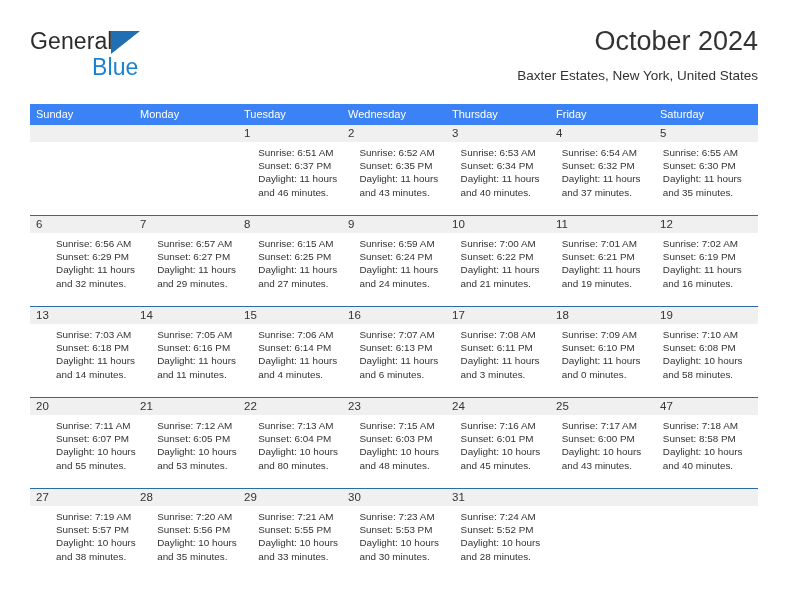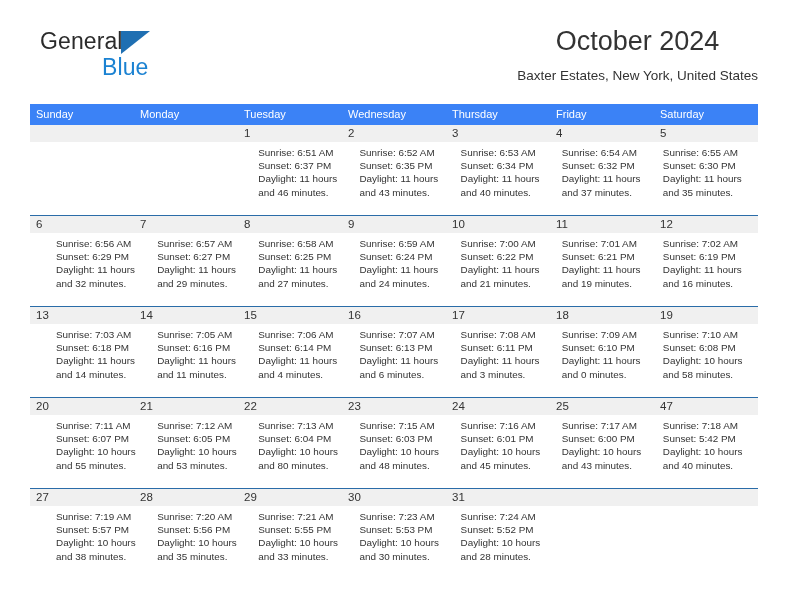--- a/index.html
+++ b/index.html
@@ -24,21 +24,21 @@
   
   .header {
     position: absolute;
     left: 30px;
     top: 24px;
     right: 34px;
     height: 72px;
   }
   .brand {
     position: absolute;
-    left: 10px;
+    left: 0;
     top: 6px;
     width: 190px;
     height: 56px;
     line-height: 1;
     text-decoration: underline;
   }
   .brand-row1 {
     position: relative;
     font-size: 23px;
     color: #2b2b2b;
@@ -65,21 +65,21 @@
     top: 26px;
     font-size: 23px;
     color: #1b82d2;
     letter-spacing: .1px;
   }
 
   .title-block {
     position: absolute;
     right: 0;
     top: 0;
-    text-align: center;
+    text-align: right;
   }
   .cal-title {
     font-size: 27px;
     color: #333333;
     font-weight: normal;
     line-height: 34px;
     white-space: nowrap;
   }
   .cal-subtitle {
     font-size: 13.5px;
@@ -253,21 +253,21 @@
           <div>Daylight: 11 hours</div>
           <div>and 32 minutes.</div>
         </div>
         <div class="daybody">
           <div>Sunrise: 6:57 AM</div>
           <div>Sunset: 6:27 PM</div>
           <div>Daylight: 11 hours</div>
           <div>and 29 minutes.</div>
         </div>
         <div class="daybody">
-          <div>Sunrise: 6:58 AM</div>
+          <div>Sunrise: 6:15 AM</div>
           <div>Sunset: 6:25 PM</div>
           <div>Daylight: 11 hours</div>
           <div>and 27 minutes.</div>
         </div>
         <div class="daybody">
           <div>Sunrise: 6:59 AM</div>
           <div>Sunset: 6:24 PM</div>
           <div>Daylight: 11 hours</div>
           <div>and 24 minutes.</div>
         </div>
@@ -390,21 +390,21 @@
           <div>and 45 minutes.</div>
         </div>
         <div class="daybody">
           <div>Sunrise: 7:17 AM</div>
           <div>Sunset: 6:00 PM</div>
           <div>Daylight: 10 hours</div>
           <div>and 43 minutes.</div>
         </div>
         <div class="daybody">
           <div>Sunrise: 7:18 AM</div>
-          <div>Sunset: 5:42 PM</div>
+          <div>Sunset: 8:58 PM</div>
           <div>Daylight: 10 hours</div>
           <div>and 40 minutes.</div>
         </div>
       </div>
     </div>
 
     <div class="week">
       <div class="week-numbers">
         <div class="daynum">27</div>
         <div class="daynum">28</div>

